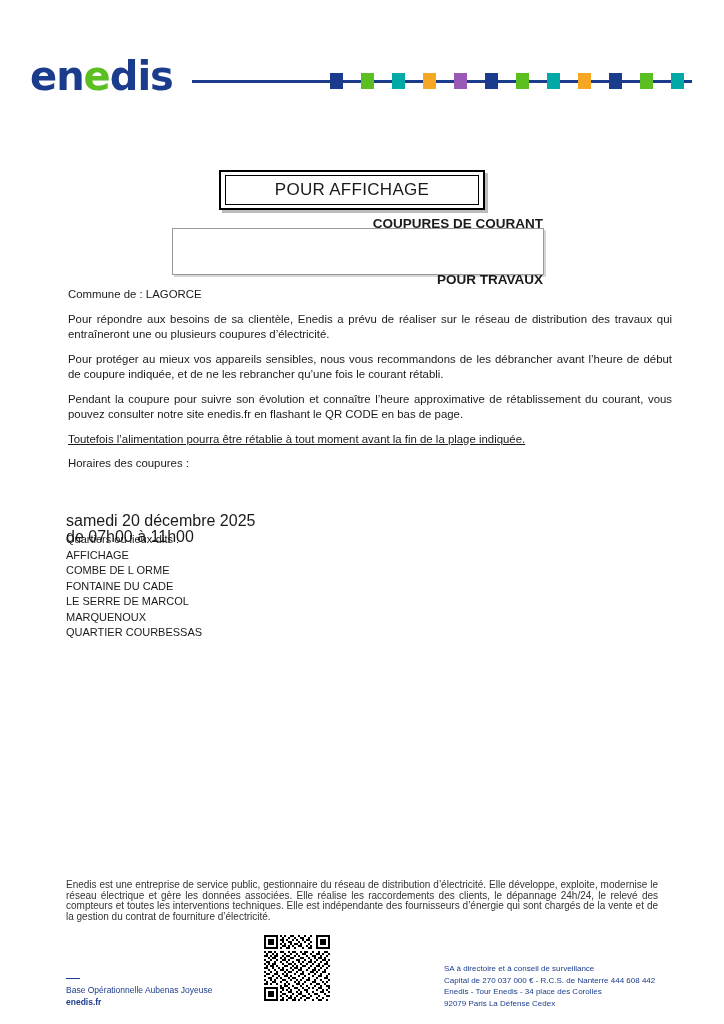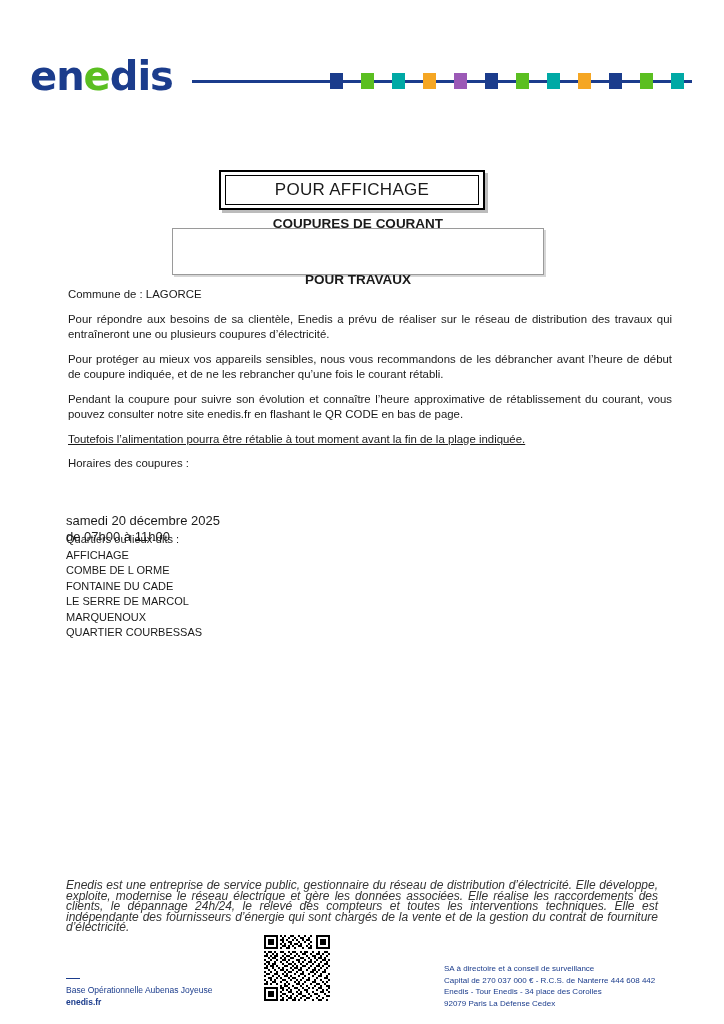--- a/index.html
+++ b/index.html
@@ -93,21 +93,21 @@
   .subtitle-box {
     position: absolute;
     left: 172px;
     top: 228px;
     width: 370px;
     height: 45px;
     border: 1px solid #9a9a9a;
     box-shadow: 2px 2px 0 #d6d6d6;
     display: flex;
     flex-direction: column;
-    align-items: center;
+    align-items: flex-end;
     justify-content: center;
     font-size: 13.5px;
     font-weight: bold;
     line-height: 20px;
     gap: 36px;
   }
 
   
   .body {
     position: absolute;
@@ -122,44 +122,43 @@
     text-align: justify;
   }
   .body p.nojust { text-align: left; }
   .body p.underline { text-decoration: underline; }
 
   .schedule {
     position: absolute;
     left: 66px;
     top: 513px;
     width: 606px;
-    font-size: 13px;
+    font-size: 16px;
     line-height: 15.5px;
   }
   .schedule div { white-space: pre; }
 
   .quarters {
     position: absolute;
     left: 66px;
     top: 532px;
     width: 606px;
     font-size: 11px;
     line-height: 15.5px;
   }
   .quarters div { white-space: pre; }
 
   
   .legal {
     position: absolute;
     left: 66px;
     top: 880px;
     width: 592px;
-    font-size: 12px;
+    font-size: 10px;
     line-height: 10.5px;
-    font-style: italic;
     color: #333;
     text-align: justify;
   }
 
   .qr {
     position: absolute;
     left: 264px;
     top: 935px;
     width: 66px;
     height: 66px;

